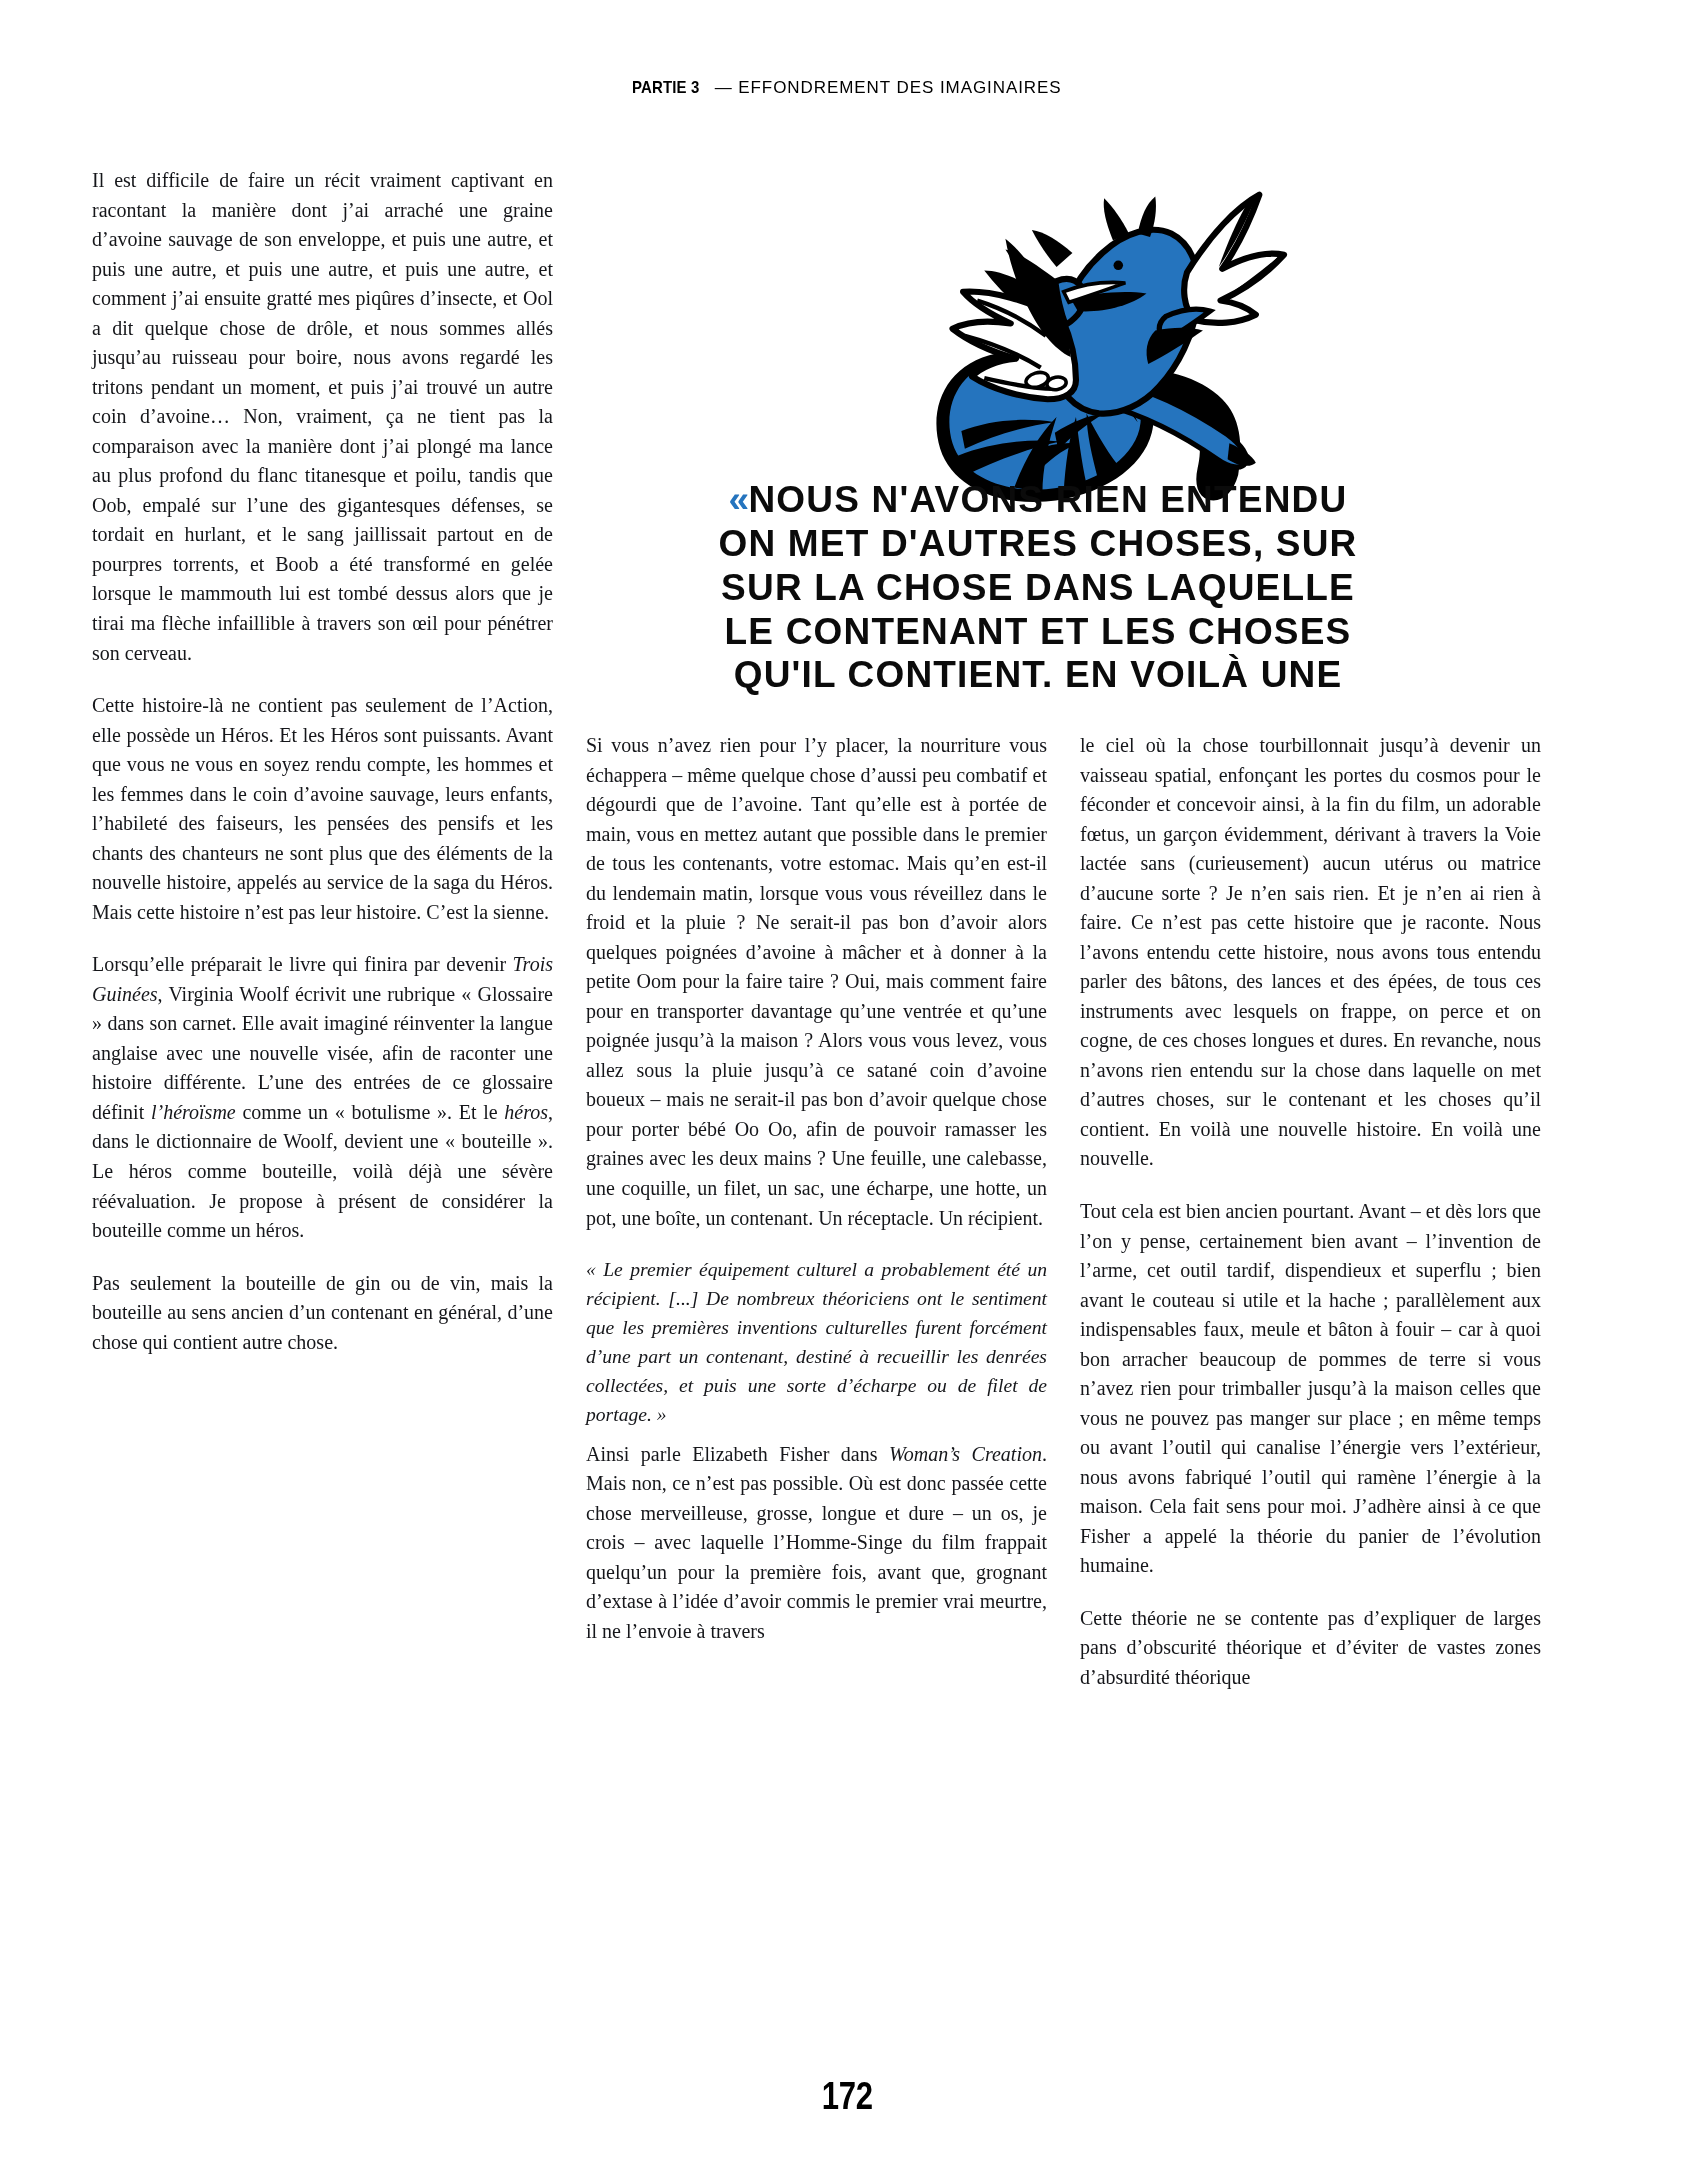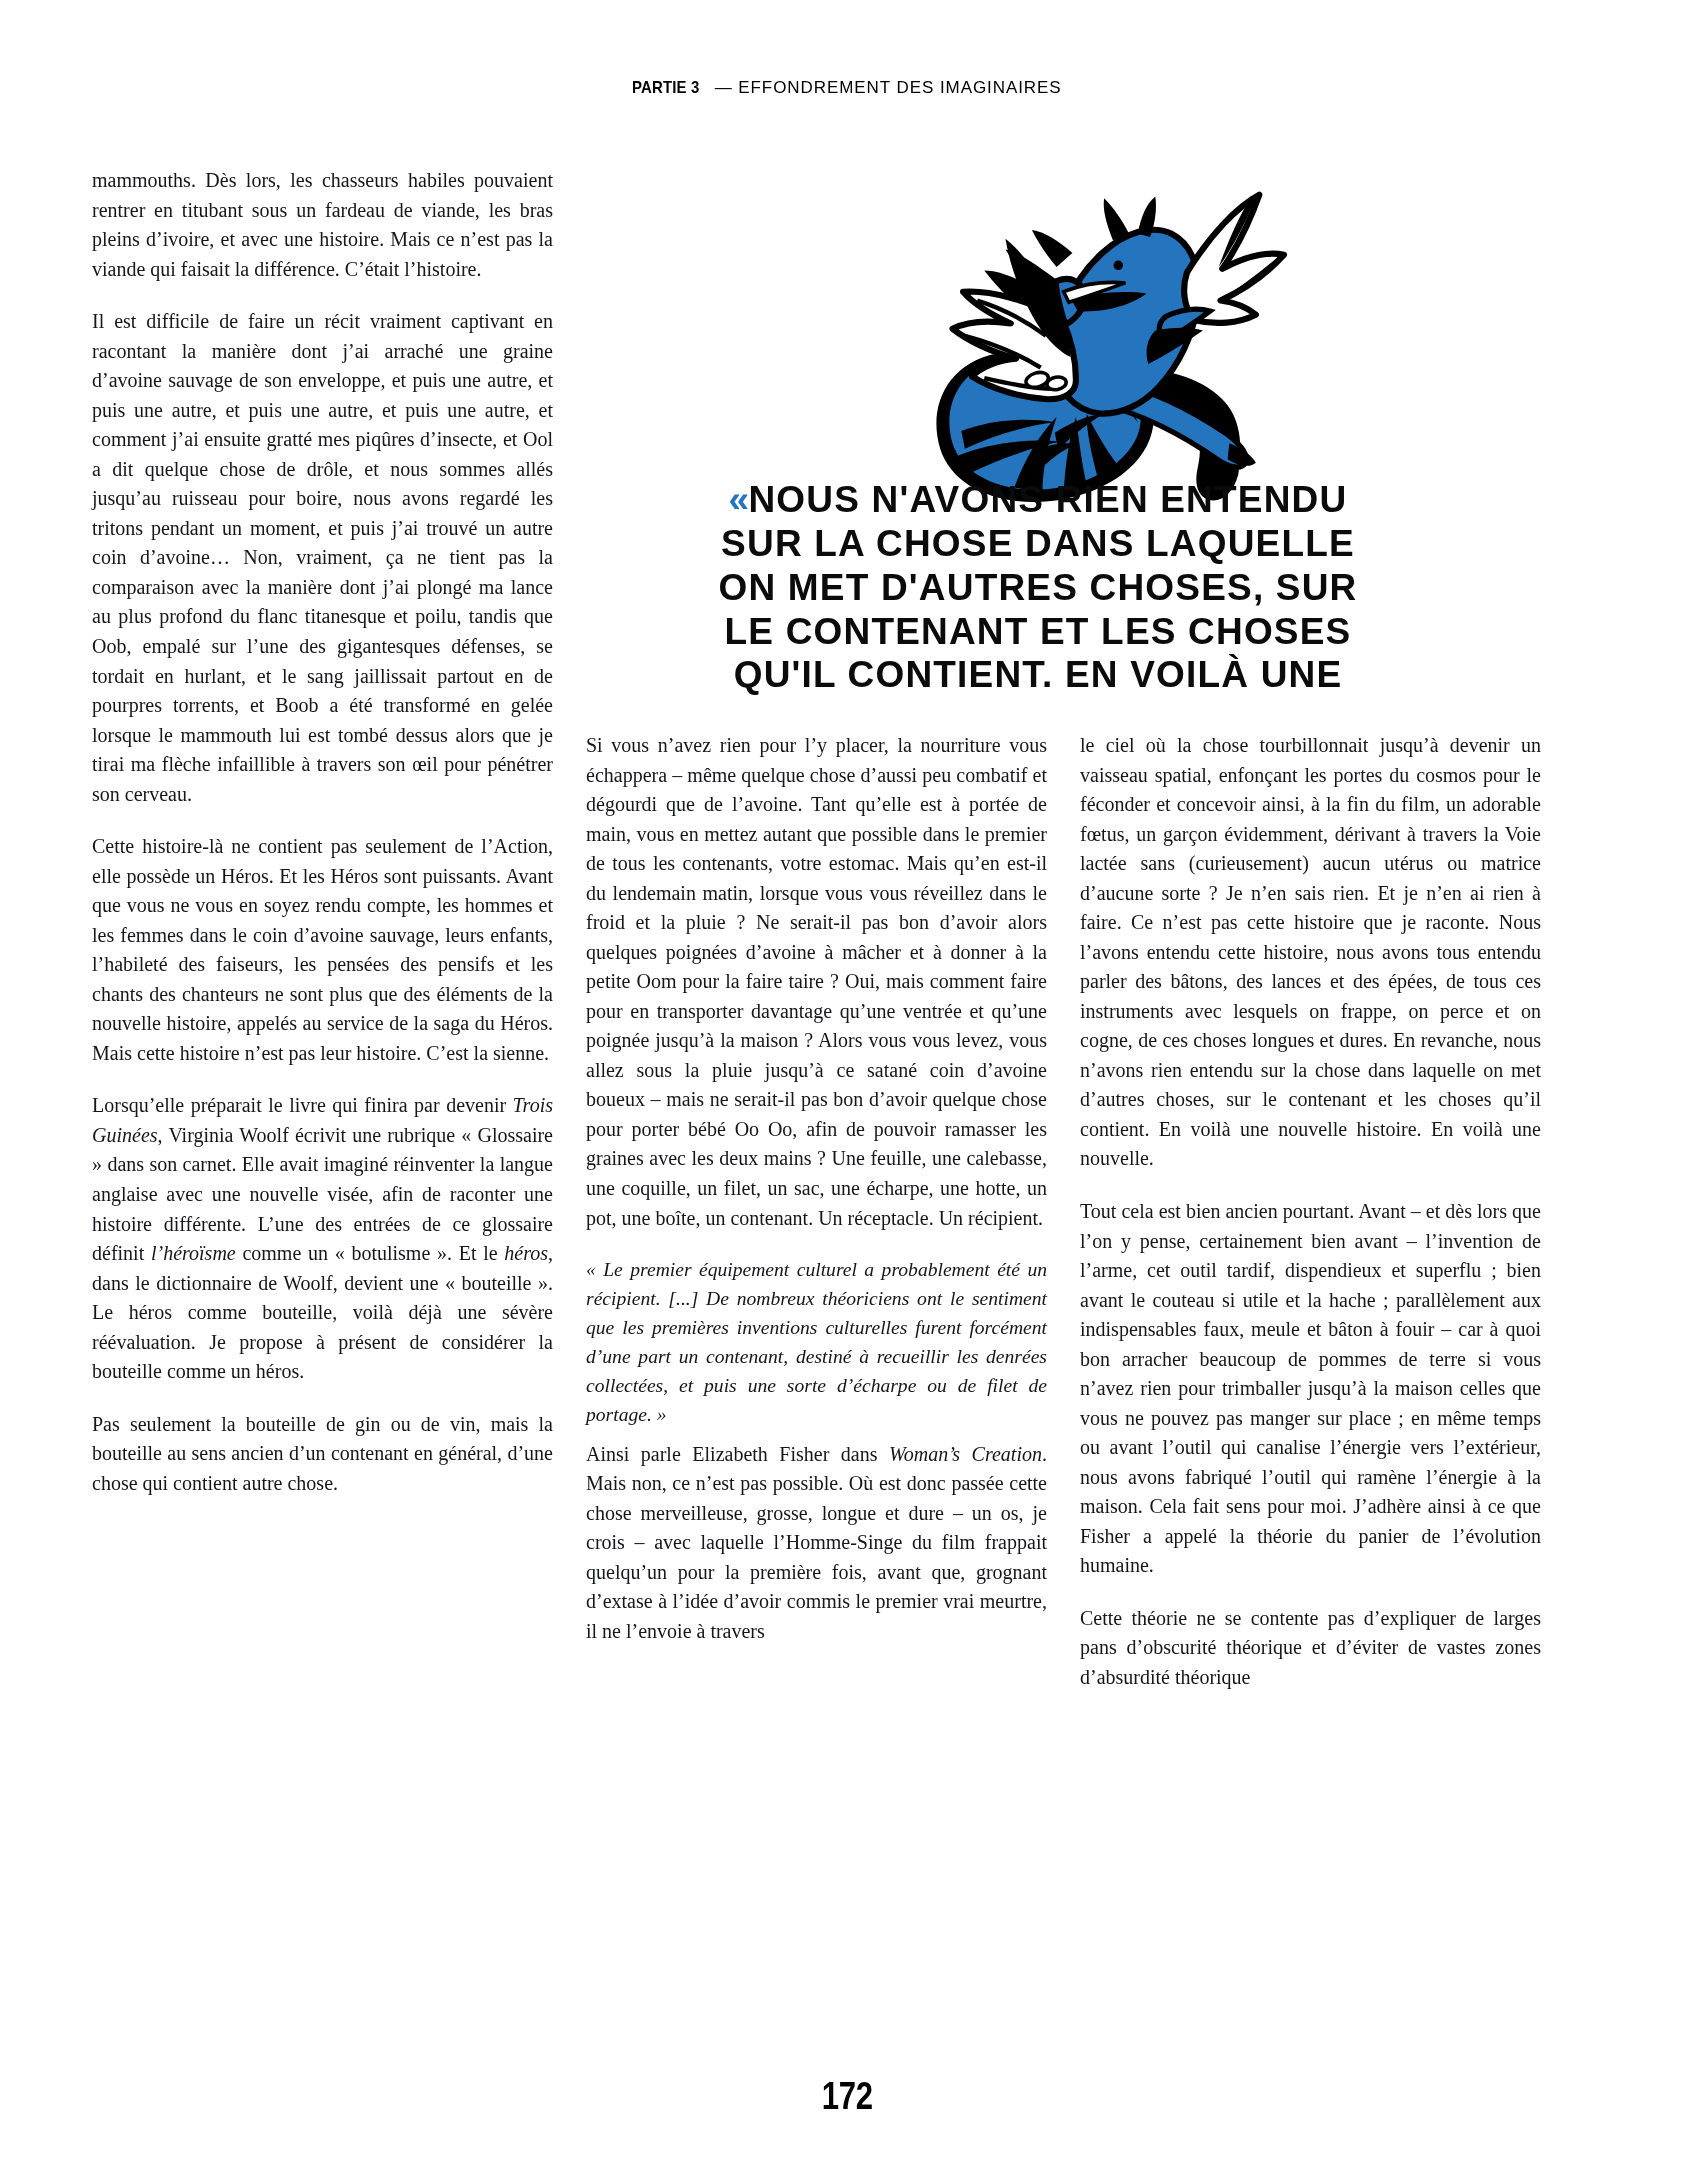--- a/index.html
+++ b/index.html
@@ -203,30 +203,29 @@
         <path d="M456 100 C 438 120 414 136 390 146 C 412 130 434 114 452 98 Z" fill="#000"></path>
 
         <path d="M322 168 C 340 160 358 158 372 162 C 356 174 338 186 322 196 C 312 188 312 176 322 168 Z" fill="#2574be" stroke="#000" stroke-width="6"></path>
         <path d="M310 184 C 330 180 350 180 364 184 C 344 198 322 212 302 222 C 298 208 300 194 310 184 Z" fill="#000"></path>
       </g>
     </svg>
   </div>
 
   <div class="pullquote">
     <span class="pq-line"><span class="guillemet">«</span><span>NOUS N'AVONS RIEN ENTENDU</span></span>
+    <span class="pq-line">ON MET D'AUTRES CHOSES, SUR</span>
     <span class="pq-line">SUR LA CHOSE DANS LAQUELLE</span>
-    <span class="pq-line">ON MET D'AUTRES CHOSES, SUR</span>
     <span class="pq-line">LE CONTENANT ET LES CHOSES</span>
     <span class="pq-line">QU'IL CONTIENT. EN VOILÀ UNE</span>
   </div>
 
   <div class="cols">
 
     <div class="col col-1">
-      <p class="body-par">mammouths. Dès lors, les chasseurs habiles pouvaient rentrer en titubant sous un fardeau de viande, les bras pleins d’ivoire, et avec une histoire. Mais ce n’est pas la viande qui faisait la différence. C’était l’histoire.</p>
       <p class="body-par">Il est difficile de faire un récit vraiment captivant en racontant la manière dont j’ai arraché une graine d’avoine sauvage de son enveloppe, et puis une autre, et puis une autre, et puis une autre, et puis une autre, et comment j’ai ensuite gratté mes piqûres d’insecte, et Ool a dit quelque chose de drôle, et nous sommes allés jusqu’au ruisseau pour boire, nous avons regardé les tritons pendant un moment, et puis j’ai trouvé un autre coin d’avoine… Non, vraiment, ça ne tient pas la comparaison avec la manière dont j’ai plongé ma lance au plus profond du flanc titanesque et poilu, tandis que Oob, empalé sur l’une des gigantesques défenses, se tordait en hurlant, et le sang jaillissait partout en de pourpres torrents, et Boob a été transformé en gelée lorsque le mammouth lui est tombé dessus alors que je tirai ma flèche infaillible à travers son œil pour pénétrer son cerveau.</p>
       <p class="body-par">Cette histoire-là ne contient pas seulement de l’Action, elle possède un Héros. Et les Héros sont puissants. Avant que vous ne vous en soyez rendu compte, les hommes et les femmes dans le coin d’avoine sauvage, leurs enfants, l’habileté des faiseurs, les pensées des pensifs et les chants des chanteurs ne sont plus que des éléments de la nouvelle histoire, appelés au service de la saga du Héros. Mais cette histoire n’est pas leur histoire. C’est la sienne.</p>
       <p class="body-par"><span>Lorsqu’elle préparait le livre qui finira par devenir </span><em>Trois Guinées</em><span>, Virginia Woolf écrivit une rubrique « Glossaire » dans son carnet. Elle avait imaginé réinventer la langue anglaise avec une nouvelle visée, afin de raconter une histoire différente. L’une des entrées de ce glossaire définit </span><em>l’héroïsme</em><span> comme un « botulisme ». Et le </span><em>héros</em><span>, dans le dictionnaire de Woolf, devient une « bouteille ». Le héros comme bouteille, voilà déjà une sévère réévaluation. Je propose à présent de considérer la bouteille comme un héros.</span></p>
       <p class="body-par">Pas seulement la bouteille de gin ou de vin, mais la bouteille au sens ancien d’un contenant en général, d’une chose qui contient autre chose.</p>
     </div>
 
     <div class="col col-2">
       <p class="body-par">Si vous n’avez rien pour l’y placer, la nourriture vous échappera – même quelque chose d’aussi peu combatif et dégourdi que de l’avoine. Tant qu’elle est à portée de main, vous en mettez autant que possible dans le premier de tous les contenants, votre estomac. Mais qu’en est-il du lendemain matin, lorsque vous vous réveillez dans le froid et la pluie ? Ne serait-il pas bon d’avoir alors quelques poignées d’avoine à mâcher et à donner à la petite Oom pour la faire taire ? Oui, mais comment faire pour en transporter davantage qu’une ventrée et qu’une poignée jusqu’à la maison ? Alors vous vous levez, vous allez sous la pluie jusqu’à ce satané coin d’avoine boueux – mais ne serait-il pas bon d’avoir quelque chose pour porter bébé Oo Oo, afin de pouvoir ramasser les graines avec les deux mains ? Une feuille, une calebasse, une coquille, un filet, un sac, une écharpe, une hotte, un pot, une boîte, un contenant. Un réceptacle. Un récipient.</p>
       <p class="quote-par">« Le premier équipement culturel a probablement été un récipient. [...] De nombreux théoriciens ont le sentiment que les premières inventions culturelles furent forcément d’une part un contenant, destiné à recueillir les denrées collectées, et puis une sorte d’écharpe ou de filet de portage. »</p>
       <p class="body-par"><span>Ainsi parle Elizabeth Fisher dans </span><em>Woman’s Creation</em><span>. Mais non, ce n’est pas possible. Où est donc passée cette chose merveilleuse, grosse, longue et dure – un os, je crois – avec laquelle l’Homme-Singe du film frappait quelqu’un pour la première fois, avant que, grognant d’extase à l’idée d’avoir commis le premier vrai meurtre, il ne l’envoie à travers</span></p>

